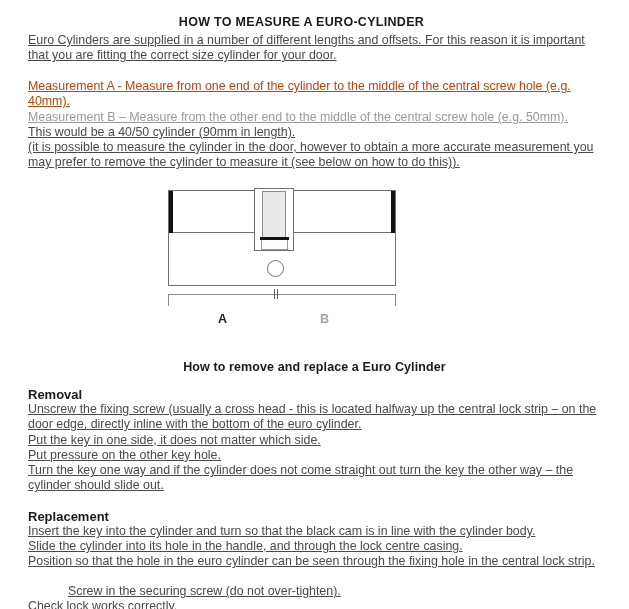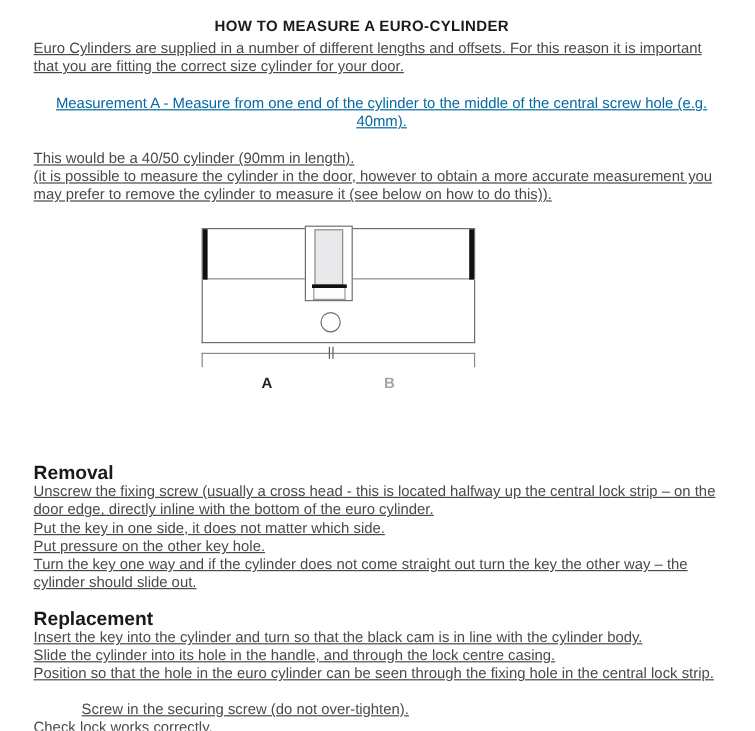--- a/index.html
+++ b/index.html
@@ -40,21 +40,21 @@
     text-align: center;
     font-size: 12.5px;
     font-weight: bold;
     color: #1a1a1a;
     letter-spacing: 0.1px;
     line-height: 16px;
     margin: 0;
   }
 
   .sub-head {
-    font-size: 16px;
+    font-size: 13px;
     font-weight: bold;
     color: #1a1a1a;
     line-height: 15px;
     margin: 0;
   }
 
   
   .para {
     font-size: 12.4px;
     line-height: 15.2px;
@@ -63,21 +63,21 @@
     padding: 0;
     text-decoration: underline;
   }
 
   .blk {
     position: absolute;
     left: 28px;
     width: 580px;
   }
 
-  .faded-a { color: #0369a1; text-align: center; }
+  .faded-a { color: #c2410c; }
   .faded-b { color: #9a9a9a; }
 
   
   .diagram {
     position: absolute;
     left: 168px;
     top: 190px;
     width: 228px;
     height: 135px;
   }
@@ -226,20 +226,23 @@
   </div>
 
   <div class="blk" style="top:33px;">
     <p class="para">Euro Cylinders are supplied in a number of different lengths and offsets. For this reason it is important that you are fitting the correct size cylinder for your door.</p>
   </div>
 
   <div class="blk" style="top:79px;">
     <p class="para faded-a">Measurement A - Measure from one end of the cylinder to the middle of the central screw hole (e.g. 40mm).</p>
   </div>
 
+  <div class="blk" style="top:110px;">
+    <p class="para faded-b">Measurement B – Measure from the other end to the middle of the central screw hole (e.g. 50mm).</p>
+  </div>
 
   <div class="blk" style="top:125px;">
     <p class="para">This would be a 40/50 cylinder (90mm in length).</p>
   </div>
 
   <div class="blk" style="top:140px;">
     <p class="para"> (it is possible to measure the cylinder in the door, however to obtain a more accurate measurement you may prefer to remove the cylinder to measure it (see below on how to do this)).</p>
   </div>
 
   <div class="diagram">
@@ -262,20 +265,23 @@
       <div class="bracket-tick t-left"></div>
       <div class="bracket-tick t-right"></div>
       <div class="bracket-tick t-mid-a"></div>
       <div class="bracket-tick t-mid-b"></div>
     </div>
 
     <div class="bracket-label lbl-a">A</div>
     <div class="bracket-label lbl-b">B</div>
   </div>
 
+  <div class="blk" style="top:359px; left:0; width:629px;">
+    <h2 class="section-title">How to remove and replace a Euro Cylinder</h2>
+  </div>
 
   <div class="blk" style="top:387px;">
     <div class="sub-head">Removal</div>
   </div>
 
   <div class="blk" style="top:402px;">
     <p class="para">Unscrew the fixing screw (usually a cross head  - this is located halfway up the central lock strip – on the door edge, directly inline with the bottom of the euro cylinder.</p>
   </div>
 
   <div class="blk" style="top:433px;">

